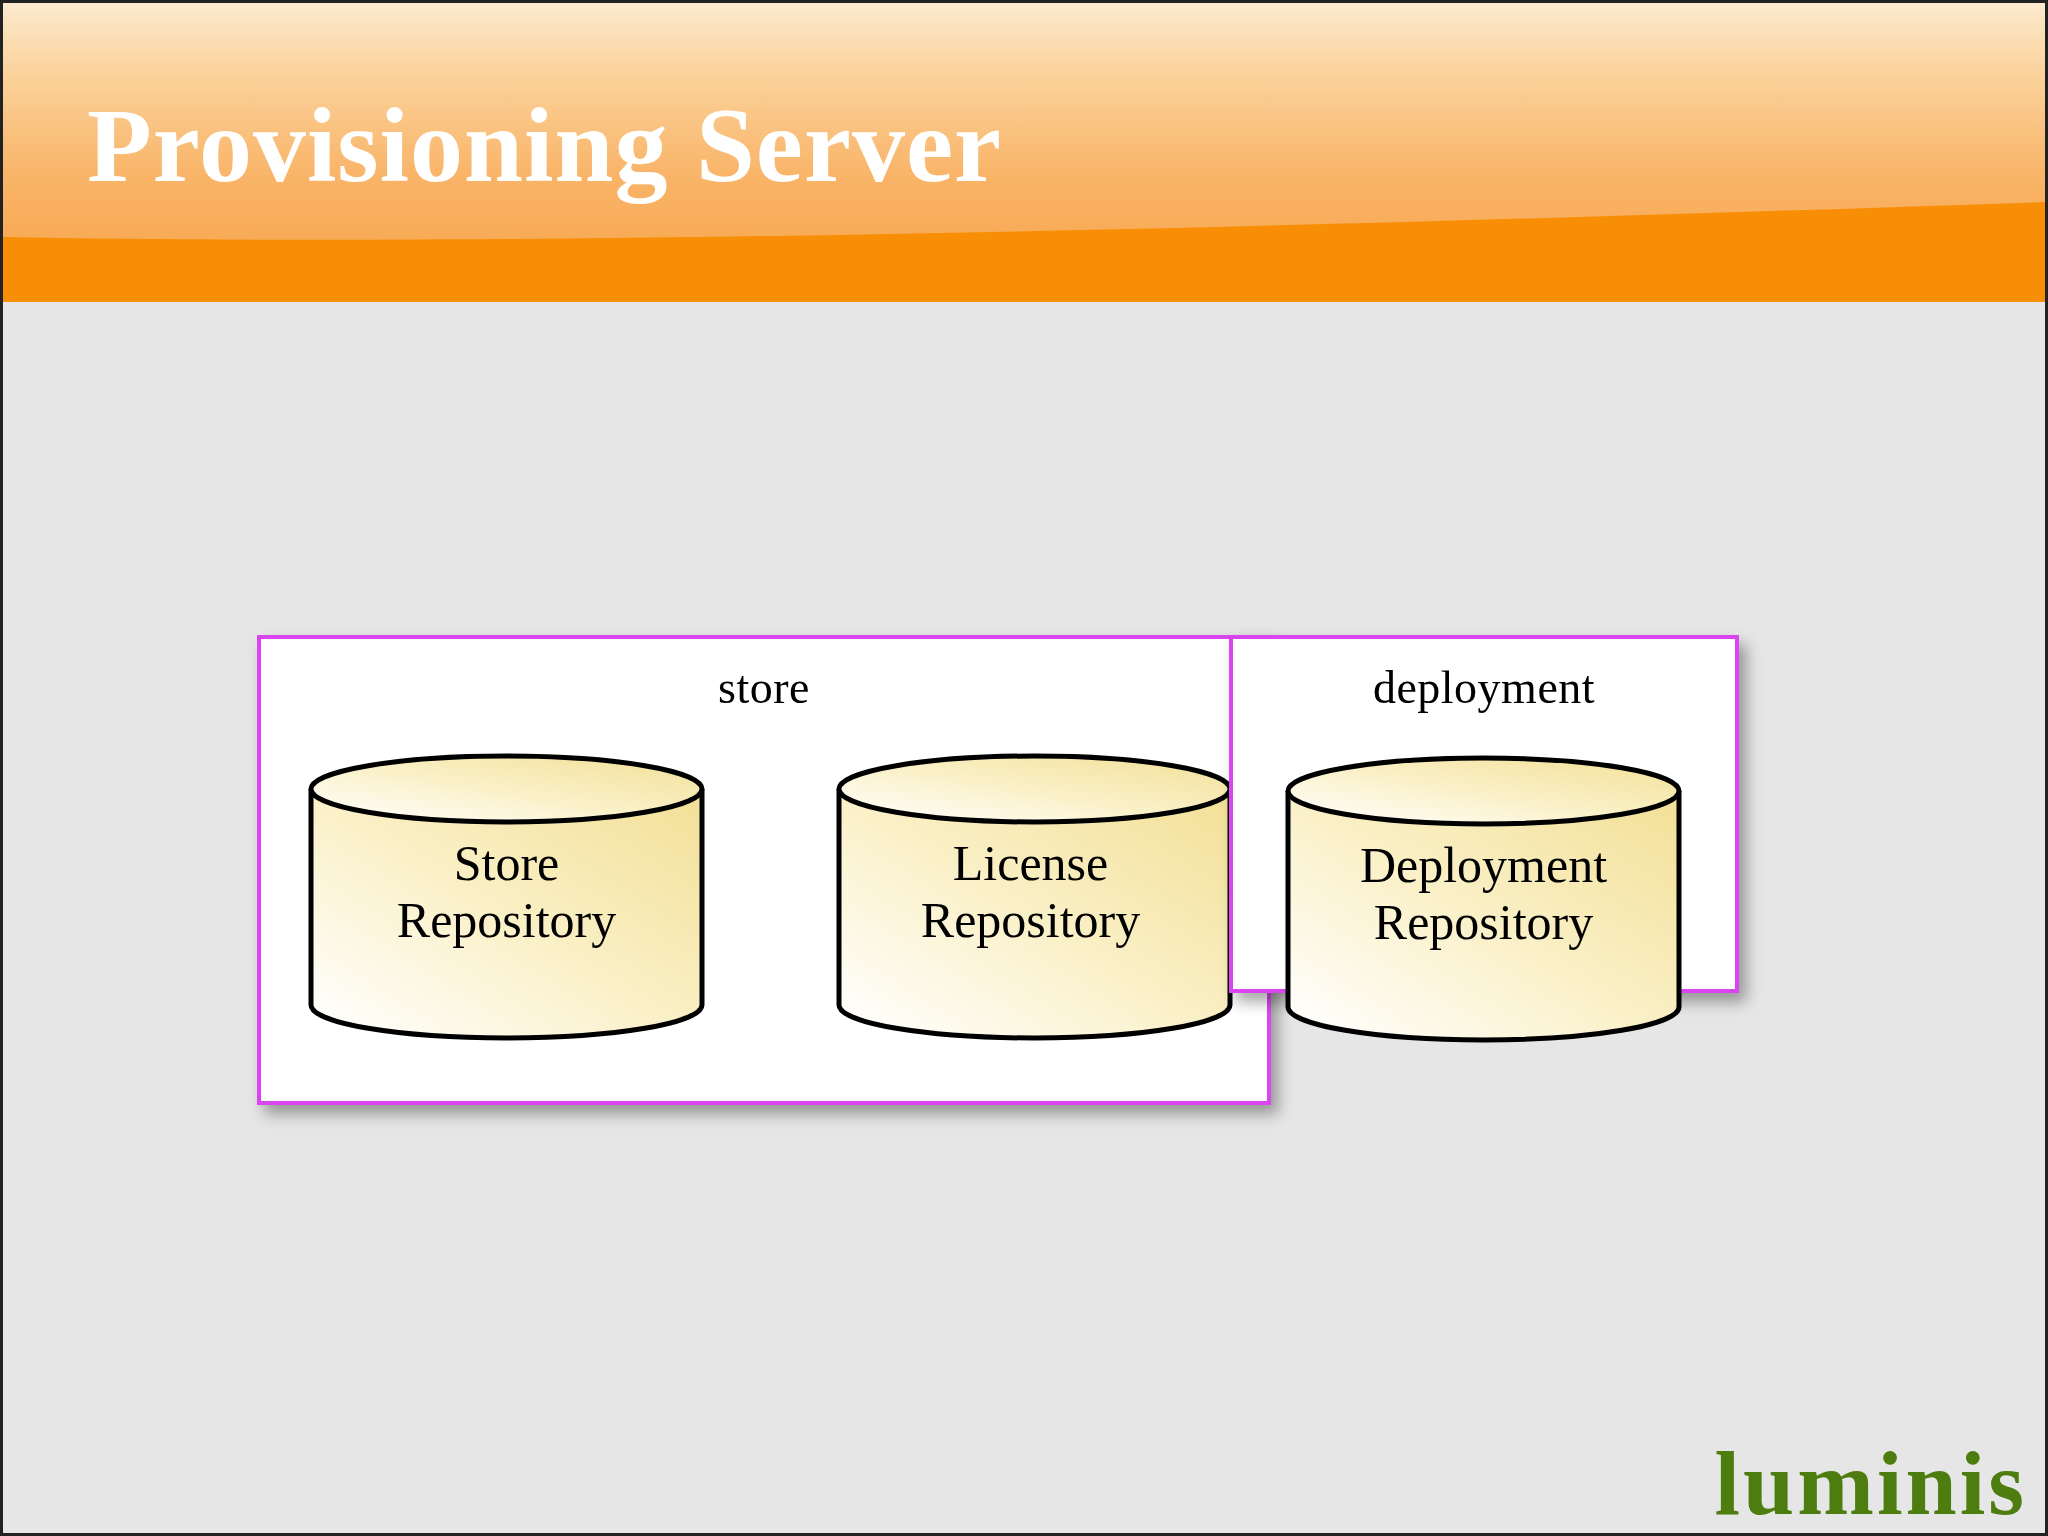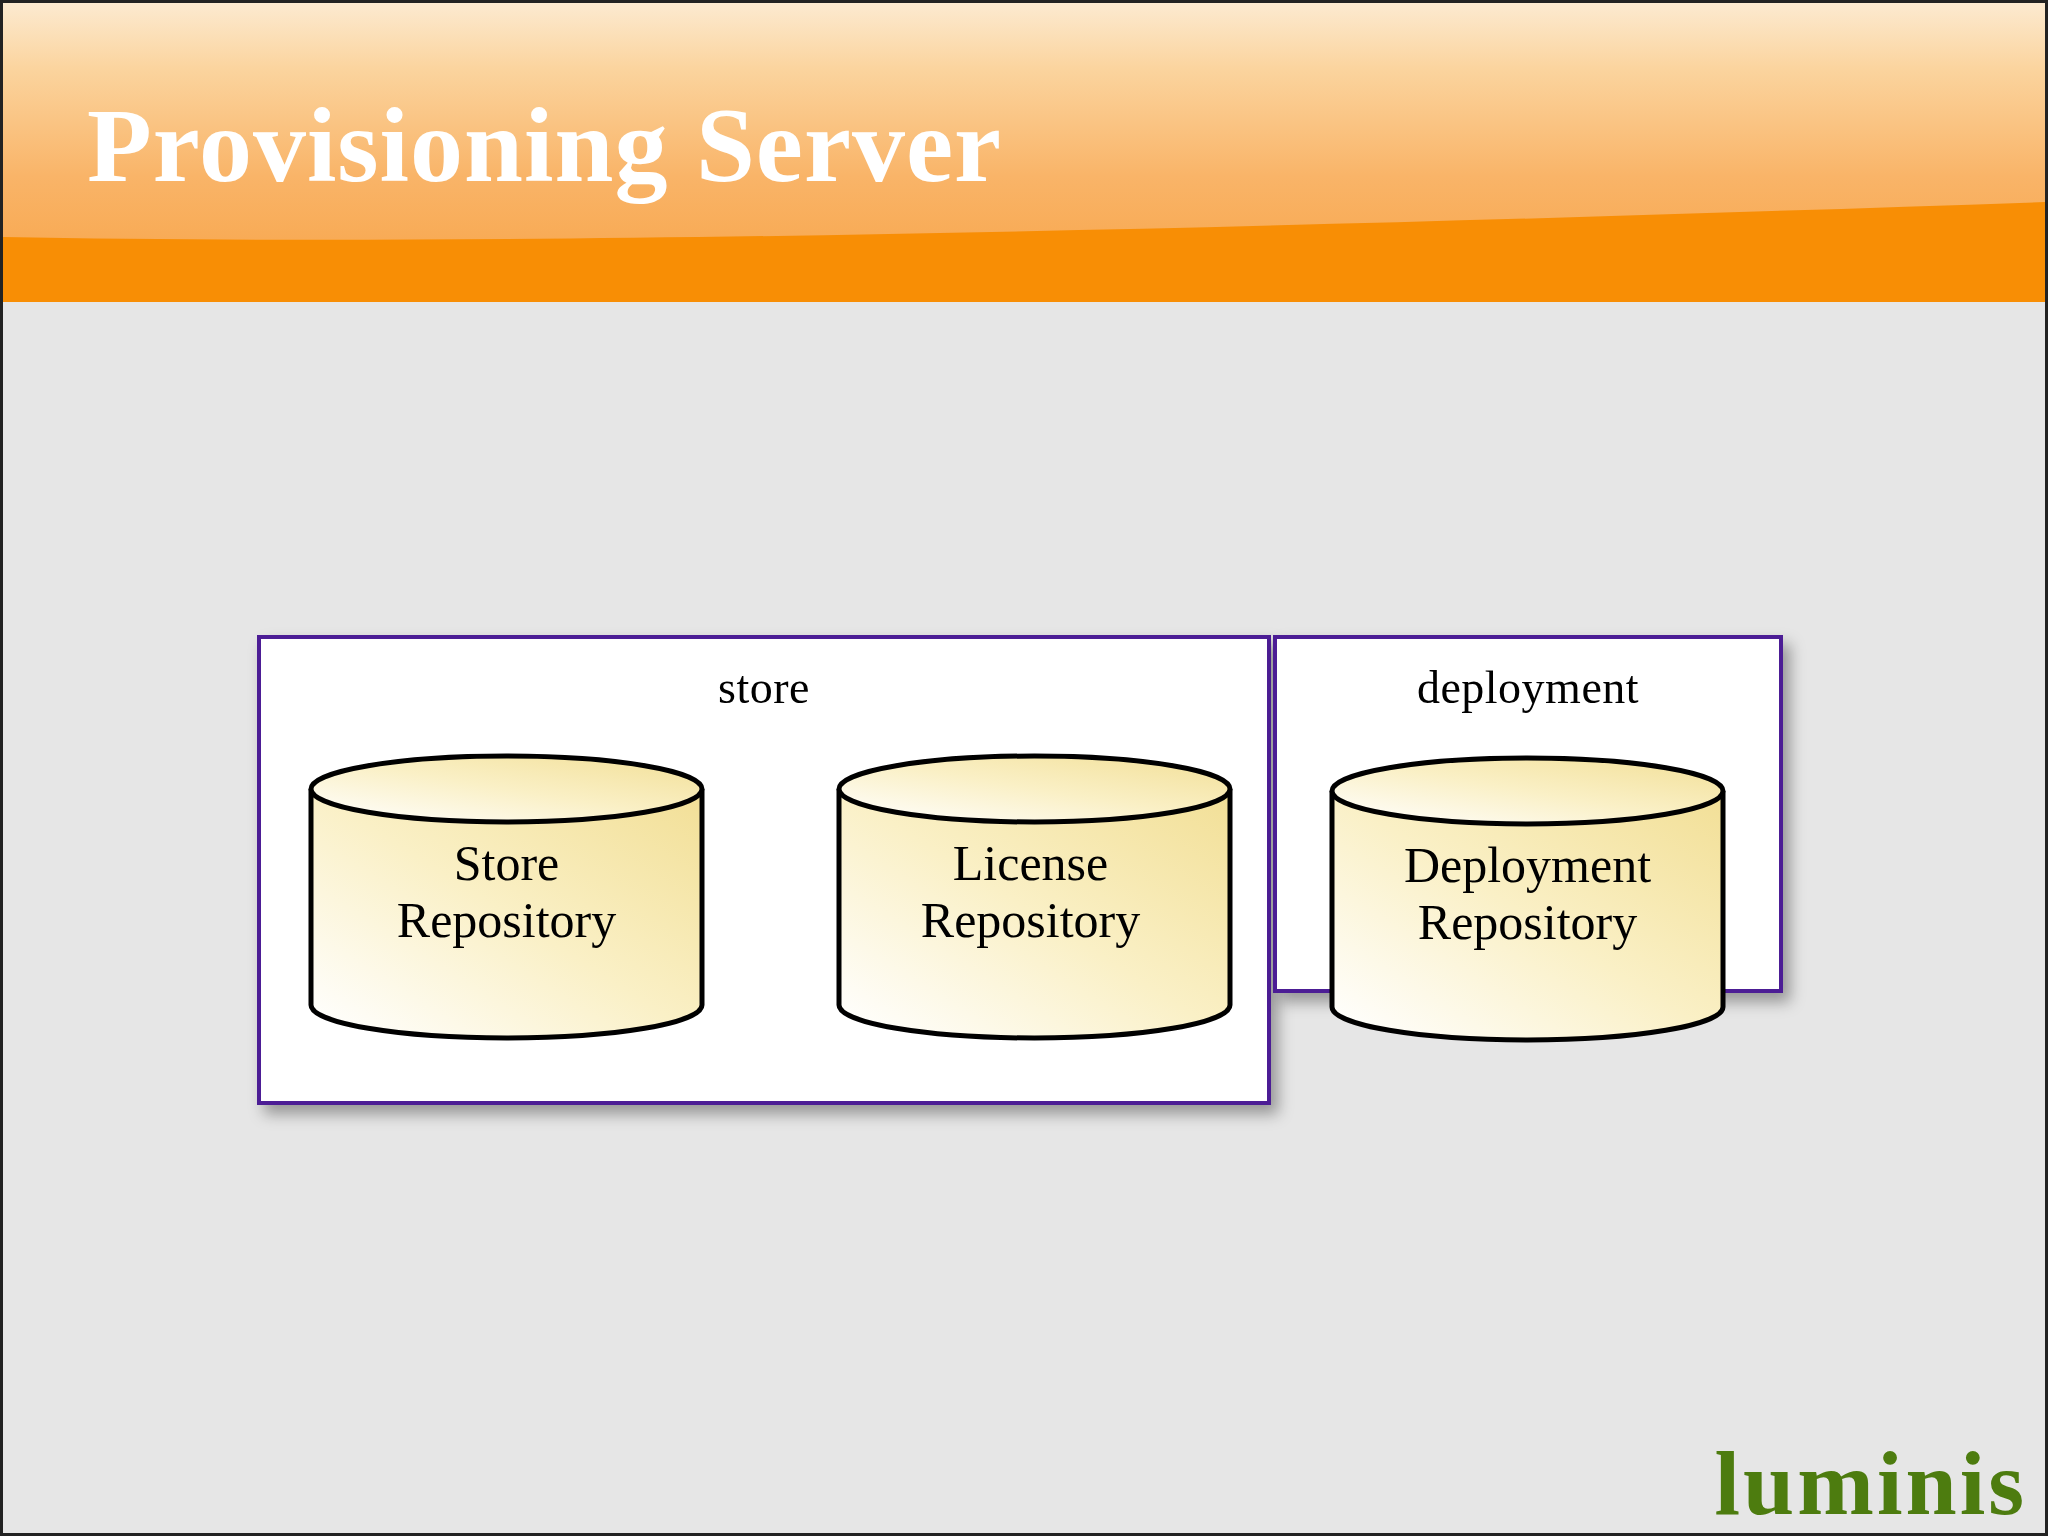--- a/index.html
+++ b/index.html
@@ -37,25 +37,25 @@
     color: #ffffff;
     letter-spacing: 1px;
     white-space: nowrap;
   }
 
   
   .group-box {
     position: absolute;
     box-sizing: border-box;
     background: #ffffff;
-    border: 4px solid #4c1d95;
+    border: 4px solid #d946ef;
     box-shadow: 7px 9px 14px rgba(0,0,0,0.35);
   }
   .group-box.store      { left: 254px;  top: 632px; width: 1014px; height: 470px; }
-  .group-box.deployment { left: 1270px; top: 632px; width: 510px;  height: 358px; }
+  .group-box.deployment { left: 1226px; top: 632px; width: 510px;  height: 358px; }
 
   .group-label {
     position: absolute;
     left: 0; top: 26px;
     width: 100%;
     text-align: center;
     font-size: 46px;
     line-height: 1;
     color: #000000;
     letter-spacing: 0.5px;

